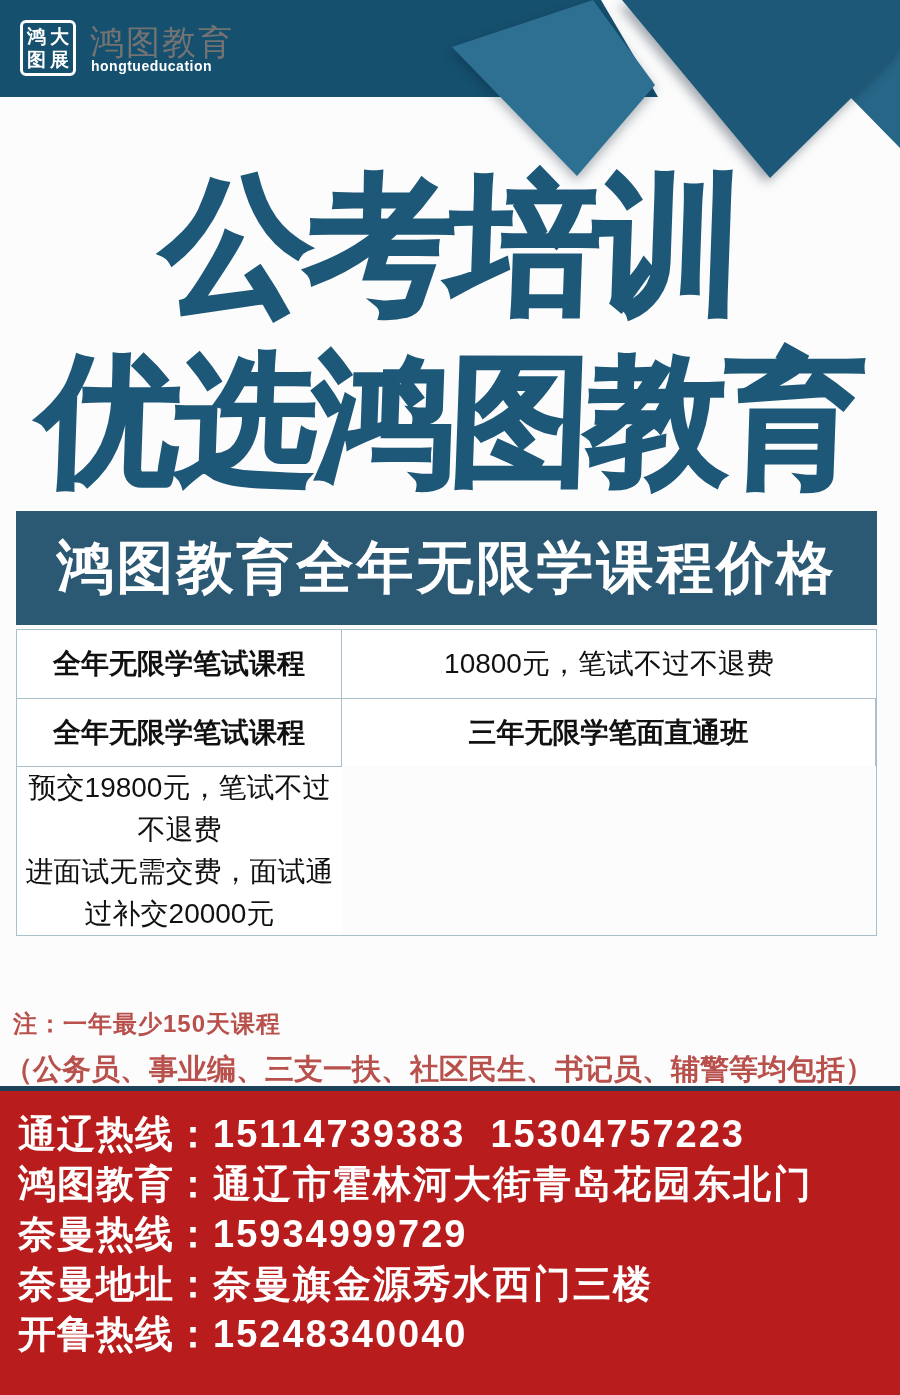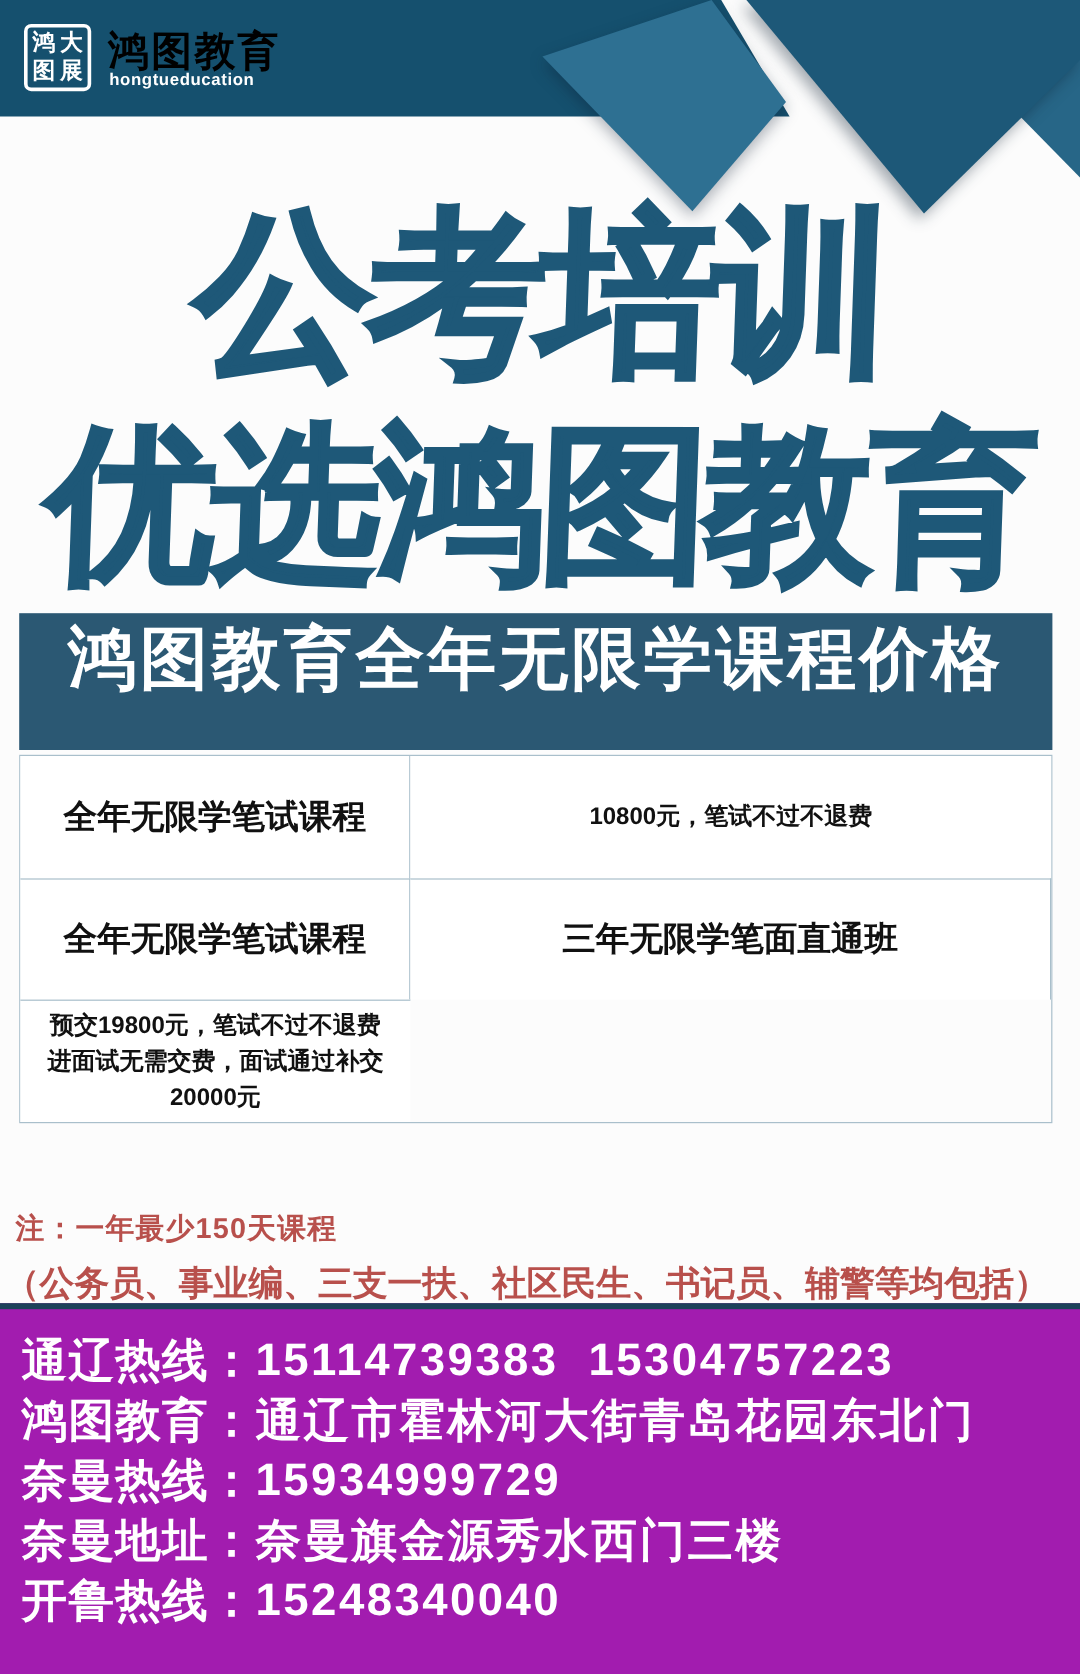--- a/index.html
+++ b/index.html
@@ -29,21 +29,21 @@
     display: grid; grid-template-columns: 1fr 1fr; grid-template-rows: 1fr 1fr;
     padding: 2px;
   }
   .seal span {
     color: #ffffff; font-size: 19px; font-weight: 700;
     display: flex; align-items: center; justify-content: center;
     line-height: 1;
   }
   .brand-cn {
     position: absolute; left: 90px; top: 20px;
-    color: #000000; font-size: 34px; font-weight: 700; letter-spacing: 2px;
+    color: #737373; font-size: 34px; font-weight: 400; letter-spacing: 2px;
     white-space: nowrap;
   }
   .brand-en {
     position: absolute; left: 91px; top: 58px;
     color: #ffffff; font-size: 14px; font-weight: 700; letter-spacing: 0.5px;
     white-space: nowrap;
   }
 
   
   .hero-line {
@@ -57,21 +57,21 @@
     -webkit-text-stroke: 3px #1e5878;
   }
   .hero-line1 { top: 170px; font-size: 150px; letter-spacing: -6px; }
   .hero-line2 { top: 350px; font-size: 141px; letter-spacing: -4px; }
 
   
   .price-banner {
     position: absolute; left: 16px; top: 511px;
     width: 861px; height: 114px;
     background: #2b5873;
-    display: flex; justify-content: center;
+    display: flex; align-items: center; justify-content: center;
   }
   .price-banner .banner-text {
     color: #ffffff; font-size: 57px; font-weight: 700; letter-spacing: 3px;
     white-space: nowrap;
   }
 
   
   .price-table {
     position: absolute; left: 16px; top: 629px;
     width: 861px; height: 307px;
@@ -81,33 +81,33 @@
     grid-template-rows: 1fr 1fr 1fr;
   }
   .cell {
     display: flex; flex-direction: column;
     align-items: center; justify-content: center;
     background: #ffffff;
     color: #111111;
     text-align: center;
   }
   .cell.course { border-right: 1px solid #a9bfcb; font-size: 28px; font-weight: 700; }
-  .cell.price  { font-size: 20px; font-weight: 700; line-height: 1.5; }
+  .cell.price  { font-size: 28px; font-weight: 400; line-height: 1.5; }
   .row-border { border-top: 1px solid #a9bfcb; }
 
   
   .note-line { position: absolute; color: #b8504c; font-weight: 700; white-space: nowrap; }
   .note-line1 { left: 13px; top: 1008px; font-size: 24px; letter-spacing: 1px; }
   .note-line2 { left: 4px;  top: 1050px; font-size: 29px; }
 
   
   .footer {
     position: absolute; left: 0; top: 1086px;
     width: 900px; height: 309px;
-    background: #a21caf;
+    background: #b91c1c;
     border-top: 5px solid #1c4259;
     padding: 18px 0 0 18px;
   }
   .contact-line {
     display: flex; align-items: center;
     height: 50px;
     color: #ffffff; font-size: 38px; font-weight: 700;
     white-space: pre;
   }
   .contact-line .label { letter-spacing: 1px; }

